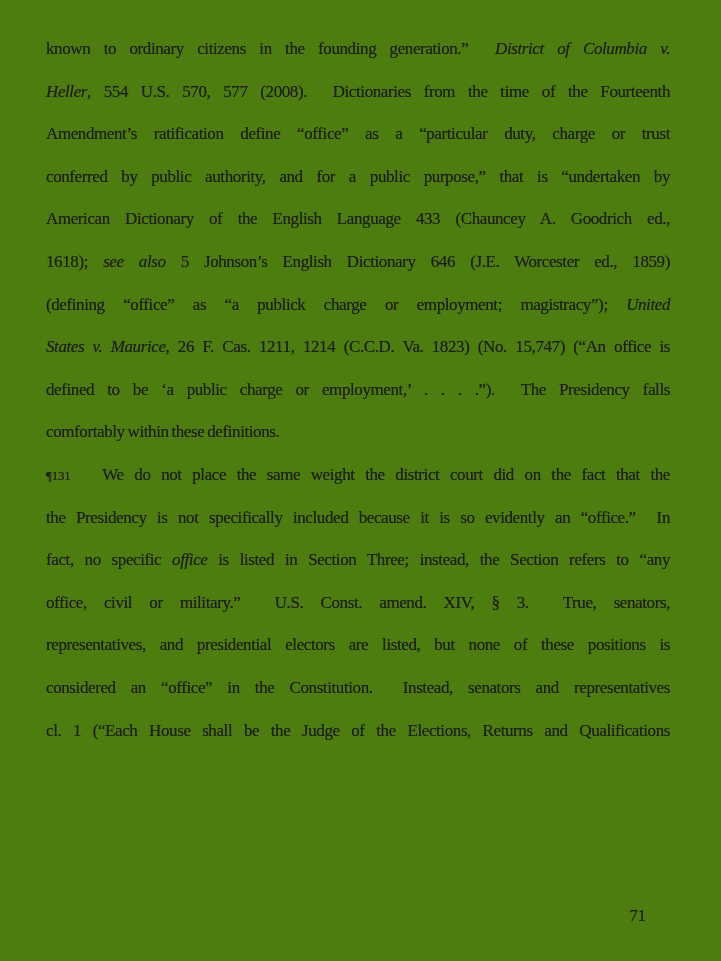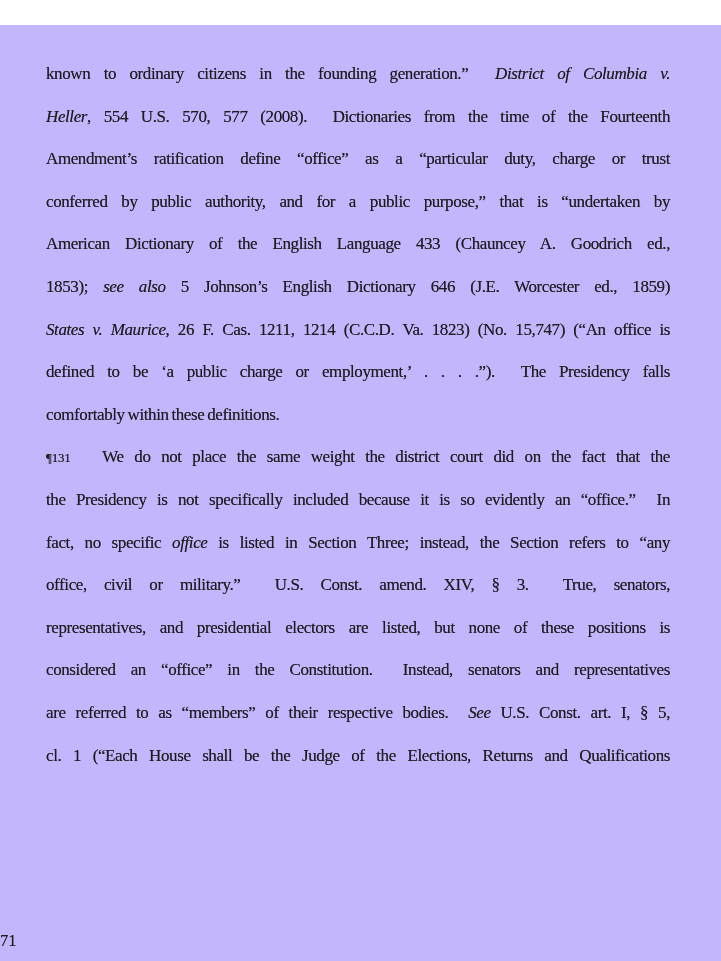--- a/index.html
+++ b/index.html
@@ -9,22 +9,21 @@
   body {
     width: 721px;
     height: 961px;
     background: #ffffff;
     position: relative;
     overflow: hidden;
   }
   .page {
     position: absolute;
     inset: 0;
-    background: #c4b5fd;
-    margin-top: 25px;
+    background: #4d7c0f;
   }
   .content {
     position: absolute;
     left: 46px;
     top: 28px;
     width: 624px;
     font-family: "Liberation Serif", serif;
     font-size: 17px;
     line-height: 42.6px;
     color: #1d1d1d;
@@ -46,48 +45,48 @@
   .italic { font-style: italic; }
   .pmark {
     font-size: 13px;
     letter-spacing: -0.2px;
   }
   .page-number {
     position: absolute;
     top: 906px;
     left: 0;
     width: 646px;
-    text-align: left;
+    text-align: right;
     font-family: "Liberation Serif", serif;
     font-size: 16.5px;
     color: #1d1d1d;
     text-shadow: 0 0 0.5px rgba(30,30,30,0.65);
   }
 </style>
 </head>
 <body>
 
 <div class="page">
   <div class="content">
       <div class="paragraph">
         <div class="line"><span>known to ordinary citizens in the founding generation.”&nbsp; </span><span class="italic">District of Columbia v.</span></div>
         <div class="line"><span class="italic">Heller</span><span>, 554 U.S. 570, 577 (2008).&nbsp; Dictionaries from the time of the Fourteenth</span></div>
         <div class="line"><span>Amendment’s ratification define “office” as a “particular duty, charge or trust</span></div>
         <div class="line"><span>conferred by public authority, and for a public purpose,” that is “undertaken by</span></div>
         <div class="line"><span>American Dictionary of the English Language 433 (Chauncey A. Goodrich ed.,</span></div>
-        <div class="line"><span>1853); </span><span class="italic">see also</span><span> 5 Johnson’s English Dictionary 646 (J.E. Worcester ed., 1859)</span></div>
+        <div class="line"><span>1618); </span><span class="italic">see also</span><span> 5 Johnson’s English Dictionary 646 (J.E. Worcester ed., 1859)</span></div>
+        <div class="line"><span>(defining “office” as “a publick charge or employment; magistracy”); </span><span class="italic">United</span></div>
         <div class="line"><span class="italic">States v. Maurice</span><span>, 26 F. Cas. 1211, 1214 (C.C.D. Va. 1823) (No. 15,747) (“An office is</span></div>
         <div class="line"><span>defined to be ‘a public charge or employment,’ . . . .”).&nbsp; The Presidency falls</span></div>
         <div class="line flush"><span>comfortably within these definitions.</span></div>
       </div>
       <div class="paragraph">
         <div class="line"><span class="pmark">¶131</span><span>&nbsp;&nbsp;&nbsp;We do not place the same weight the district court did on the fact that the</span></div>
         <div class="line"><span>the Presidency is not specifically included because it is so evidently an “office.”&nbsp; In</span></div>
         <div class="line"><span>fact, no specific </span><span class="italic">office</span><span> is listed in Section Three; instead, the Section refers to “any</span></div>
         <div class="line"><span>office, civil or military.”&nbsp; U.S. Const. amend. XIV, § 3.&nbsp; True, senators,</span></div>
         <div class="line"><span>representatives, and presidential electors are listed, but none of these positions is</span></div>
         <div class="line"><span>considered an “office” in the Constitution.&nbsp; Instead, senators and representatives</span></div>
-        <div class="line"><span>are referred to as “members” of their respective bodies.&nbsp; </span><span class="italic">See</span><span> U.S. Const. art. I, § 5,</span></div>
         <div class="line"><span>cl. 1 (“Each House shall be the Judge of the Elections, Returns and Qualifications</span></div>
       </div>
     </div>
   <div class="page-number">71</div>
 </div>
 
 </body></html>

